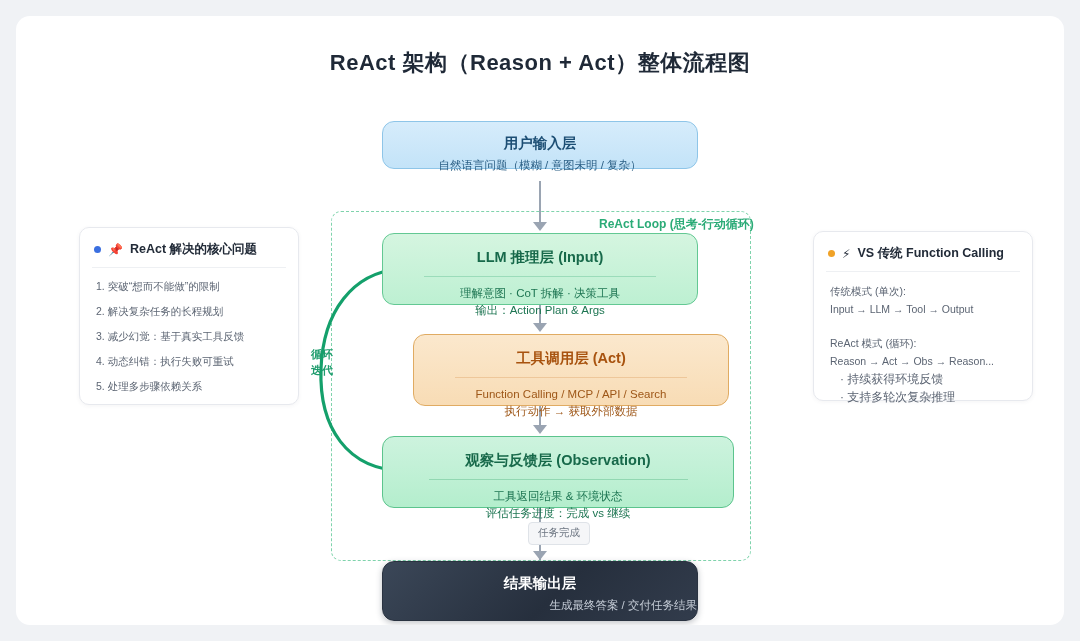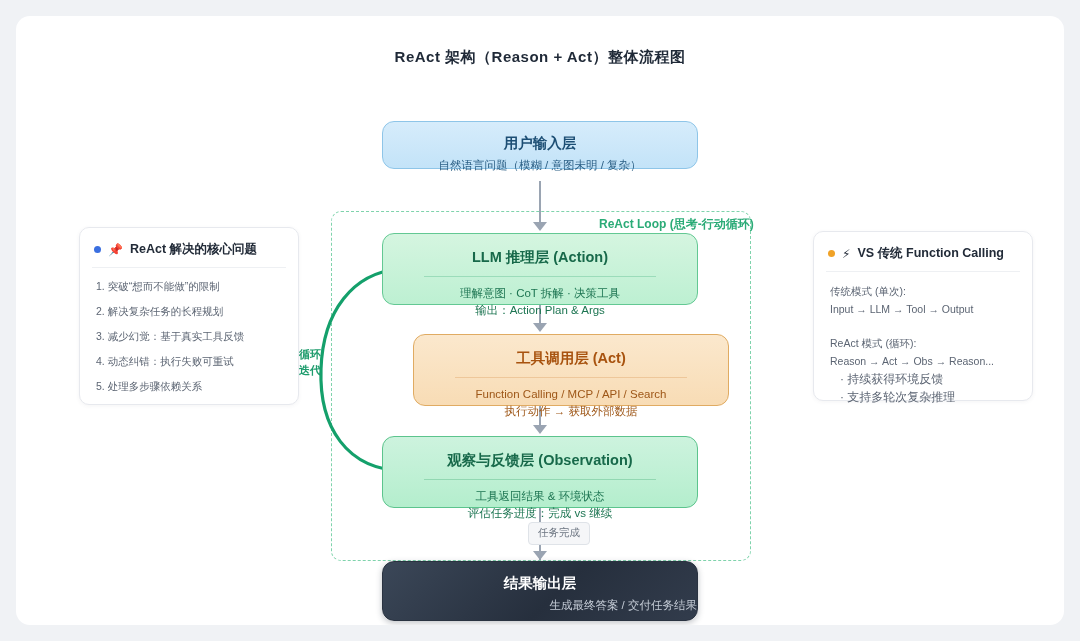--- a/index.html
+++ b/index.html
@@ -24,21 +24,21 @@
     overflow: hidden;
   }
 
   
   .page-title {
     position: absolute;
     left: 0;
     top: 32px;
     width: 1048px;
     text-align: center;
-    font-size: 15px;
+    font-size: 22px;
     font-weight: bold;
     color: #1f2937;
     letter-spacing: .5px;
   }
 
   
   .flow-box {
     position: absolute;
     border-radius: 12px;
     box-sizing: border-box;
@@ -97,21 +97,21 @@
     margin-left: 31px;
   }
   #box-act .flow-title { color: #a8530f; }
   #box-act .flow-divider { background: #eec79a; }
   #box-act .flow-sub { color: #9e5718; }
 
   
   #box-obs {
     left: 366px;
     top: 420px;
-    width: 316px;
+    width: 352px;
     height: 72px;
     background: linear-gradient(180deg, #cdf3de 0%, #b4eecd 100%);
     border: 1.4px solid #5cc48d;
   }
   #box-obs .flow-title { color: #17694a; }
   #box-obs .flow-divider { background: #92d8b2; }
   #box-obs .flow-sub { color: #1d7552; }
 
   
   #box-output {
@@ -197,21 +197,21 @@
     top: 205px;
     width: 120px;
     height: 275px;
     pointer-events: none;
   }
   #loop-arc-label {
     position: absolute;
     left: 283px;
     top: 330px;
     width: 34px;
-    text-align: left;
+    text-align: right;
     font-size: 11px;
     font-weight: bold;
     color: #1e9c6d;
     line-height: 16px;
   }
 
   
   .side-card {
     position: absolute;
     background: #ffffff;
@@ -302,21 +302,21 @@
     <div>循环</div>
     <div>迭代</div>
   </div>
 
   <div class="flow-box" id="box-input">
     <div class="flow-title">用户输入层</div>
     <div class="flow-sub">自然语言问题（模糊 / 意图未明 / 复杂）</div>
   </div>
 
   <div class="flow-box" id="box-reason">
-    <div class="flow-title">LLM 推理层 (Action)</div>
+    <div class="flow-title">LLM 推理层 (Input)</div>
     <div class="flow-divider"></div>
     <div class="flow-sub">理解意图 · CoT 拆解 · 决策工具</div>
     <div class="flow-sub">输出：Action Plan &amp; Args</div>
   </div>
 
   <div class="flow-box" id="box-act">
     <div class="flow-title">工具调用层 (Act)</div>
     <div class="flow-divider"></div>
     <div class="flow-sub">Function Calling / MCP / API / Search</div>
     <div class="flow-sub">执行动作 → 获取外部数据</div>

